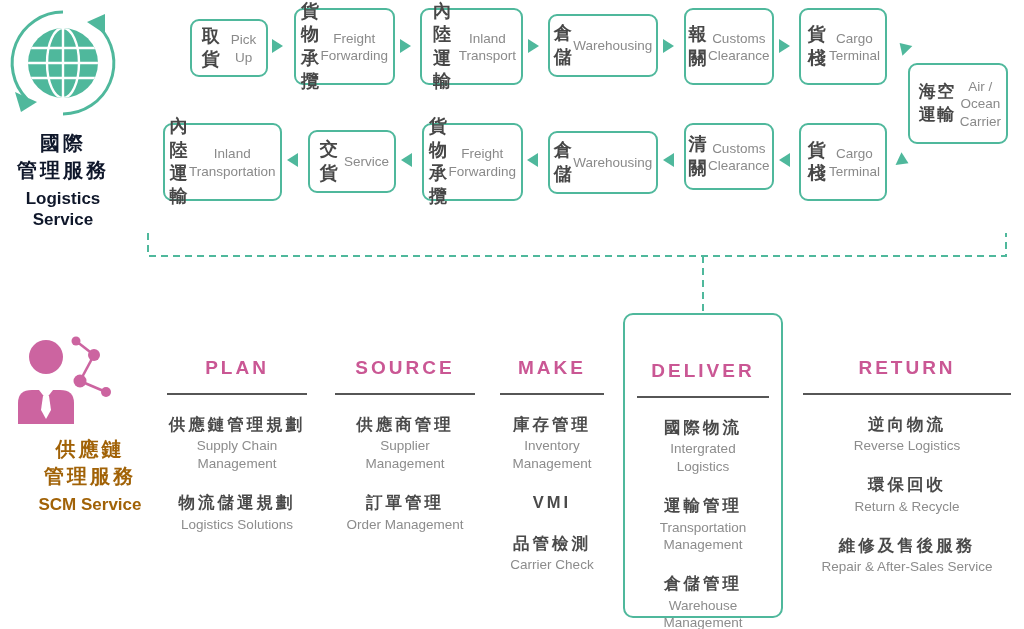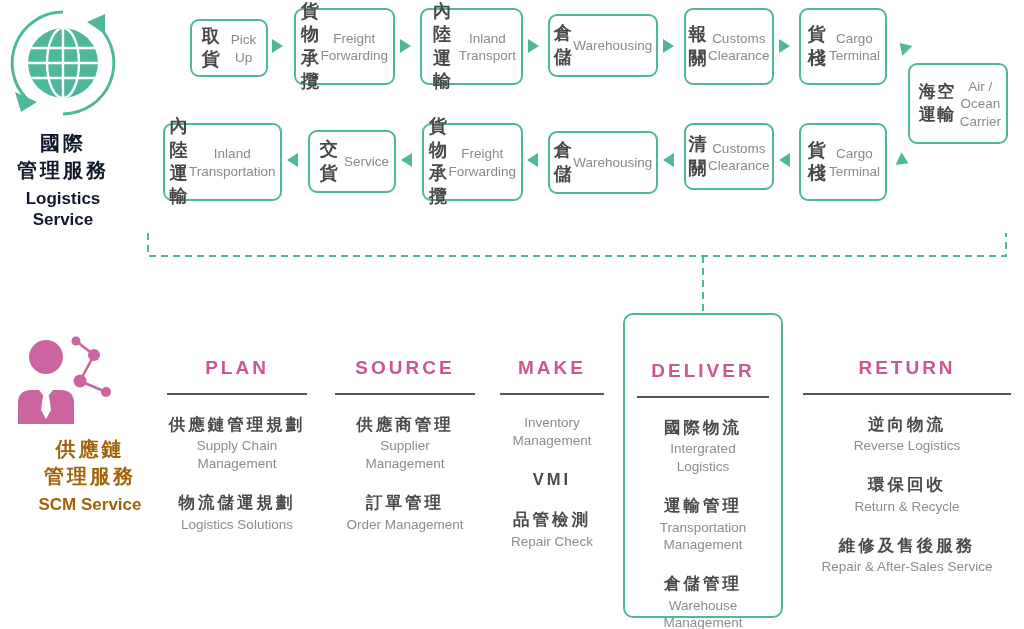--- a/index.html
+++ b/index.html
@@ -196,30 +196,31 @@
     <div class="item">
       <div class="zh">訂單管理</div>
       <div class="en">Order Management</div>
     </div>
   </div>
 
   <div class="col" style="left:477px;top:324px;width:150px">
     <div class="col-header">MAKE</div>
     <hr class="col-rule" style="width:104px">
     <div class="item">
+      <div class="zh">庫存管理</div>
       <div class="en">Inventory
 Management</div>
     </div>
     <div class="item">
       <div class="zh">VMI</div>
       <div class="en"></div>
     </div>
     <div class="item">
       <div class="zh">品管檢測</div>
-      <div class="en">Repair Check</div>
+      <div class="en">Carrier Check</div>
     </div>
   </div>
 
   <div class="col col-box" style="left:623px;top:313px;width:160px;height:305px">
     <div class="col-header">DELIVER</div>
     <hr class="col-rule" style="width:132px">
     <div class="item">
       <div class="zh">國際物流</div>
       <div class="en">Intergrated
 Logistics</div>

